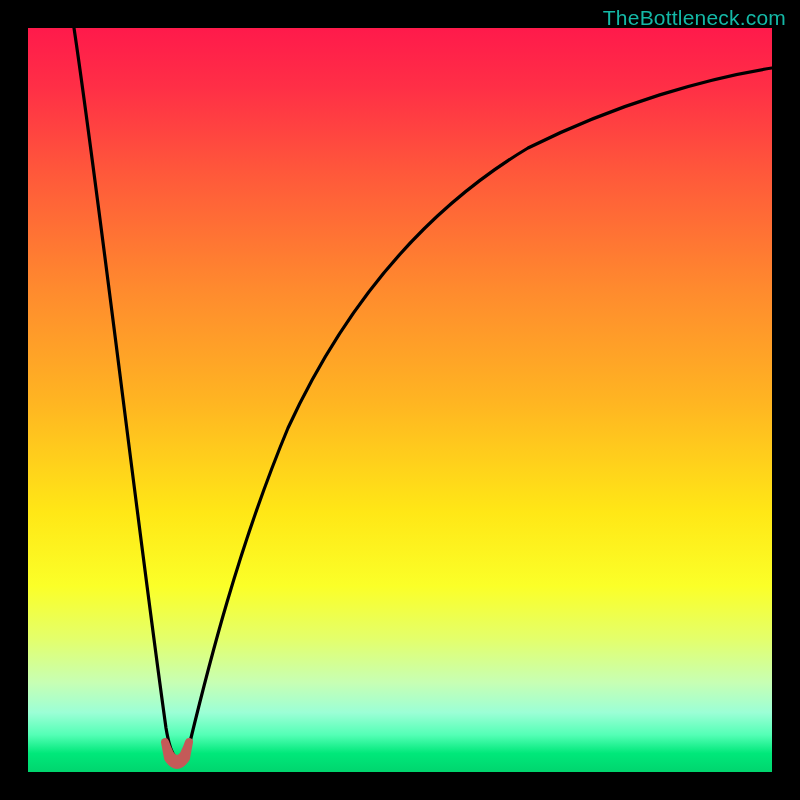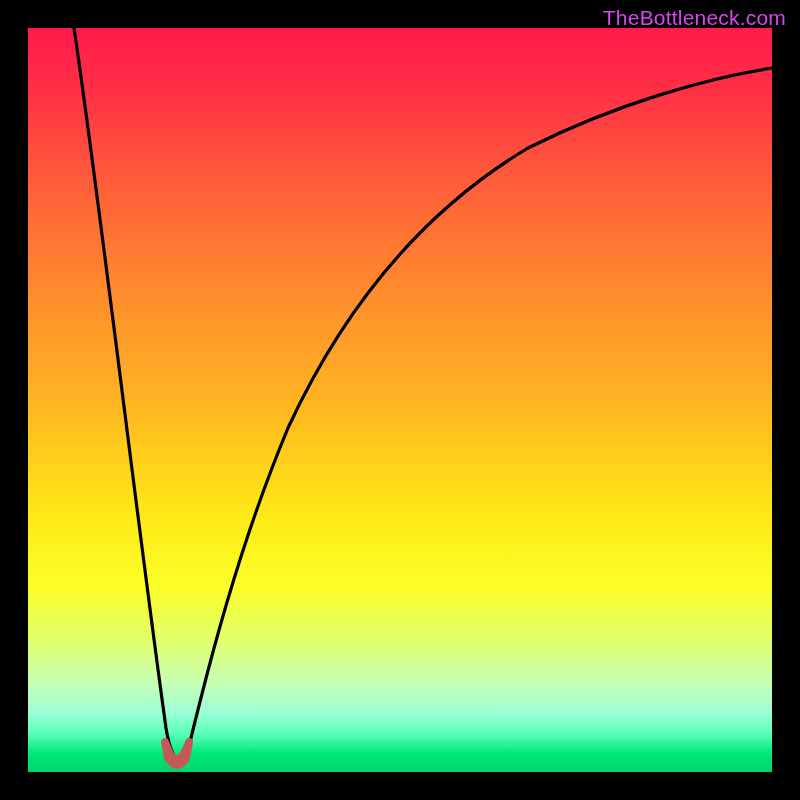--- a/index.html
+++ b/index.html
@@ -30,21 +30,21 @@
       #9cffd6 92%,
       #54ffb6 95%,
       #00e87a 97.5%,
       #00d56e 100%
     );
   }
   .watermark {
     position: absolute;
     top: 6px;
     right: 14px;
-    color: #d946ef;
+    color: #14b8a6;
     font-size: 21px;
     letter-spacing: 0.2px;
     font-weight: 400;
     user-select: none;
     text-align: right;
   }
   svg.curve {
     position: absolute;
     left: 0;
     top: 0;

